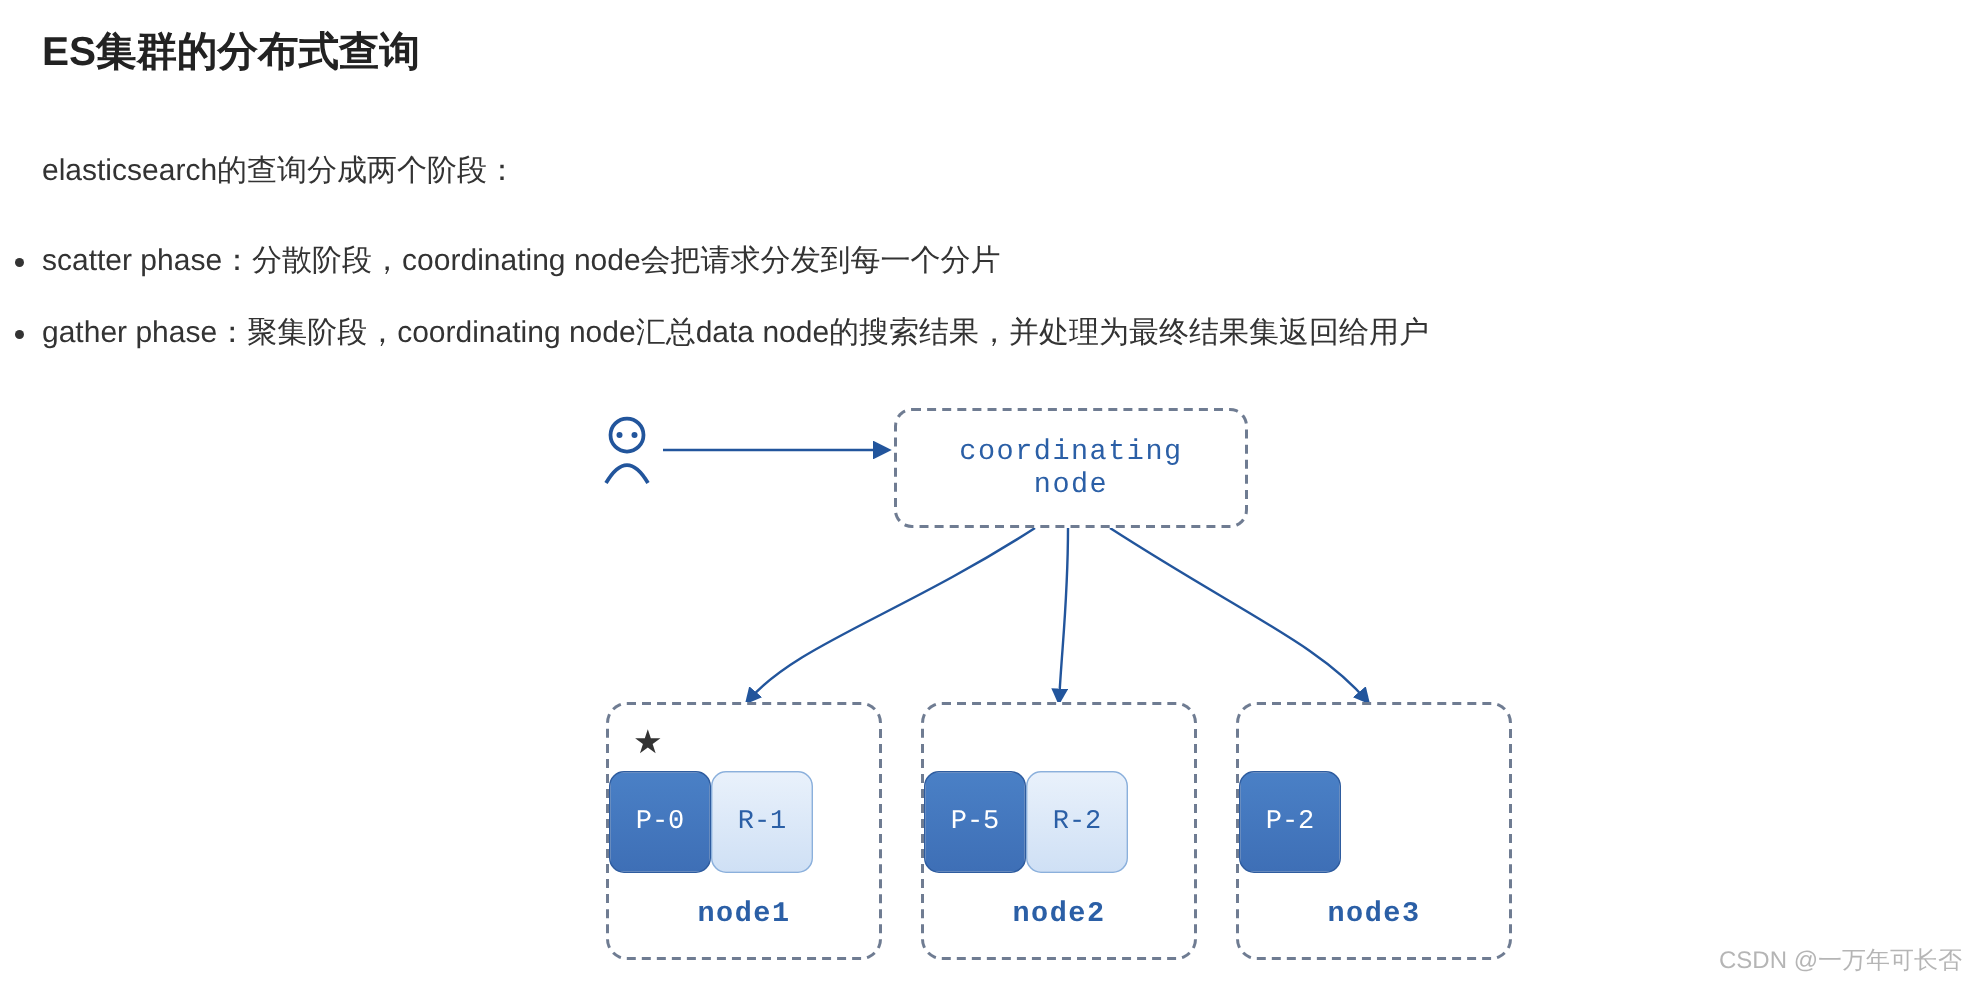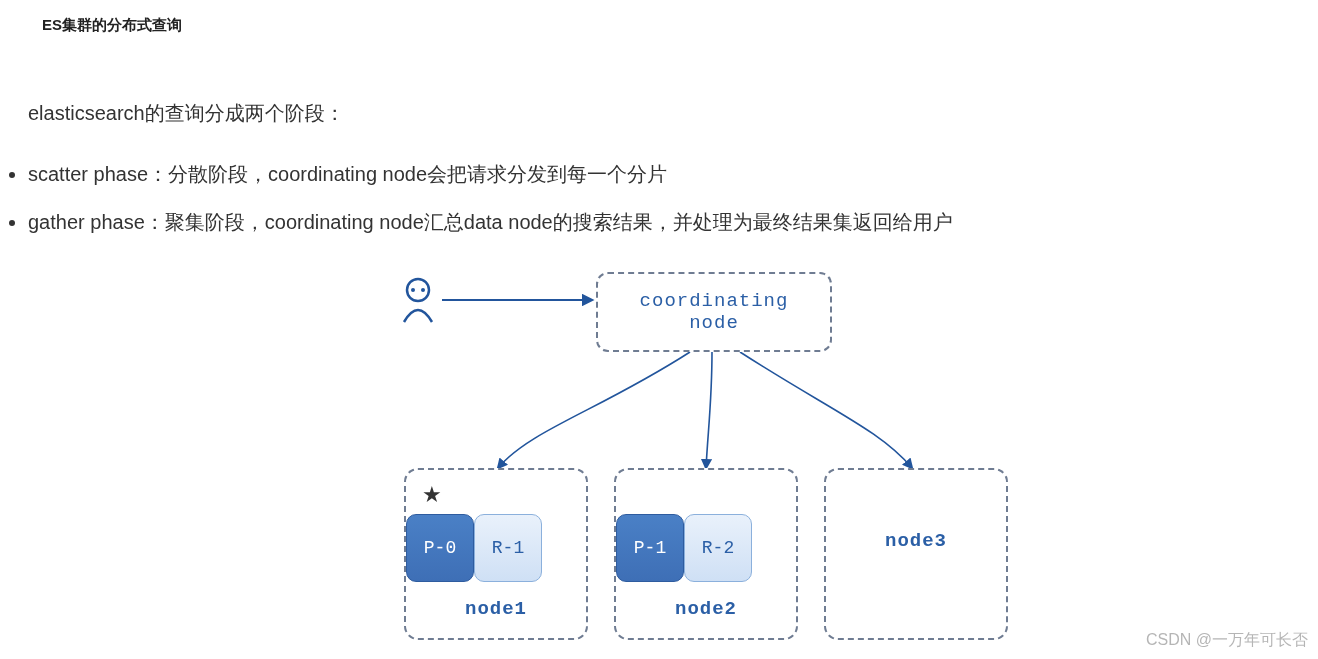--- a/index.html
+++ b/index.html
@@ -8,24 +8,23 @@
       height: 659px;
       background: #fff;
       font-family: "Microsoft YaHei", "PingFang SC", sans-serif;
       position: relative;
       overflow: hidden;
     }
     .title {
       position: absolute;
       top: 16px;
       left: 28px;
-      font-size: 15px;
+      font-size: 27px;
       font-weight: 700;
       color: #222;
-      margin-left: 14px;
     }
     .intro {
       position: absolute;
       top: 100px;
       left: 28px;
       font-size: 20px;
       color: #333;
     }
     .bullets {
       position: absolute;
@@ -180,27 +179,28 @@
     <div class="star">★</div>
     <div class="shards">
       <div class="shard primary">P-0</div>
       <div class="shard replica">R-1</div>
     </div>
     <div class="node-label">node1</div>
   </div>
 
   <div class="node-box n2">
     <div class="shards">
-      <div class="shard primary">P-1</div>
+      <div class="shard primary">P-5</div>
       <div class="shard replica">R-2</div>
     </div>
     <div class="node-label">node2</div>
   </div>
 
   <div class="node-box n3">
     <div class="shards">
+      <div class="shard primary">P-2</div>
     </div>
     <div class="node-label">node3</div>
   </div>
 
 </div>
 
 <div class="watermark">CSDN @一万年可长否</div>
 
 </body></html>

